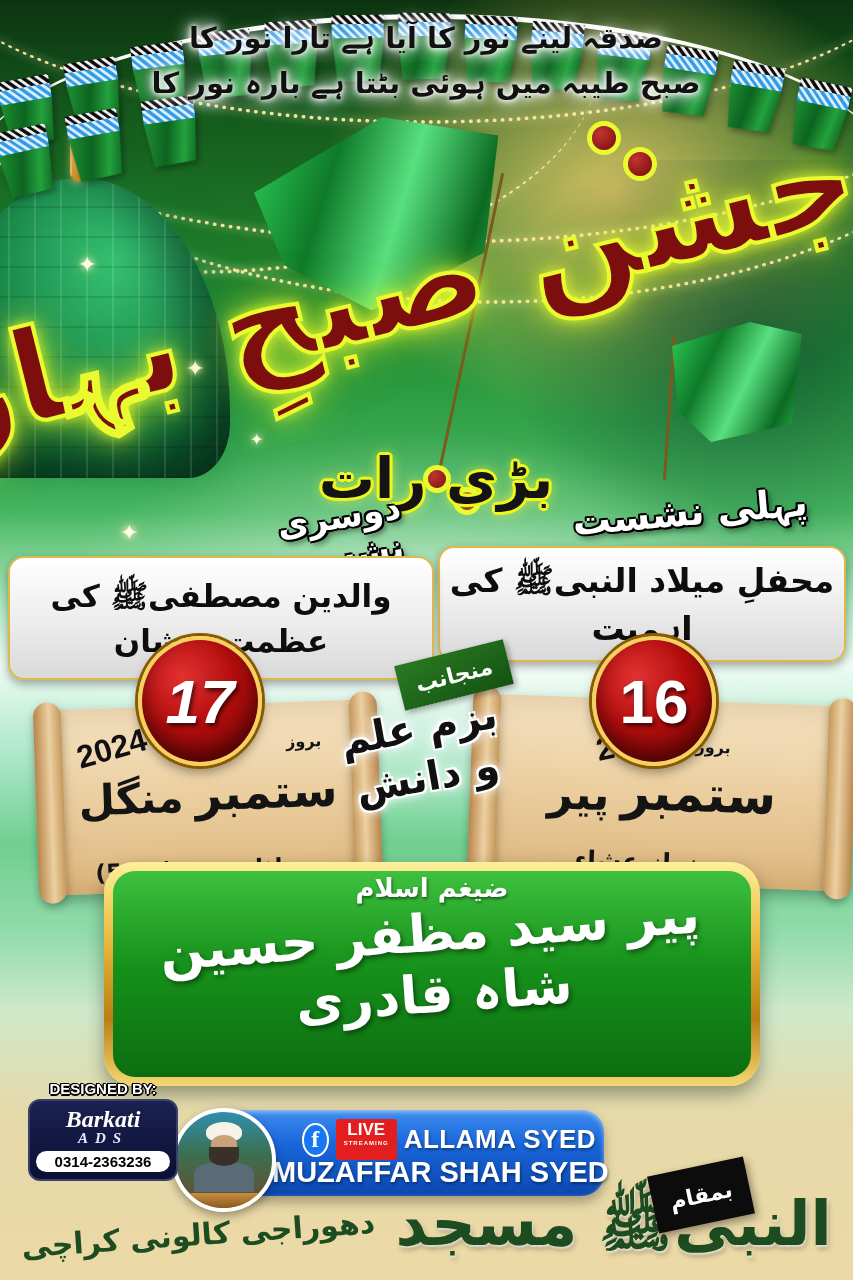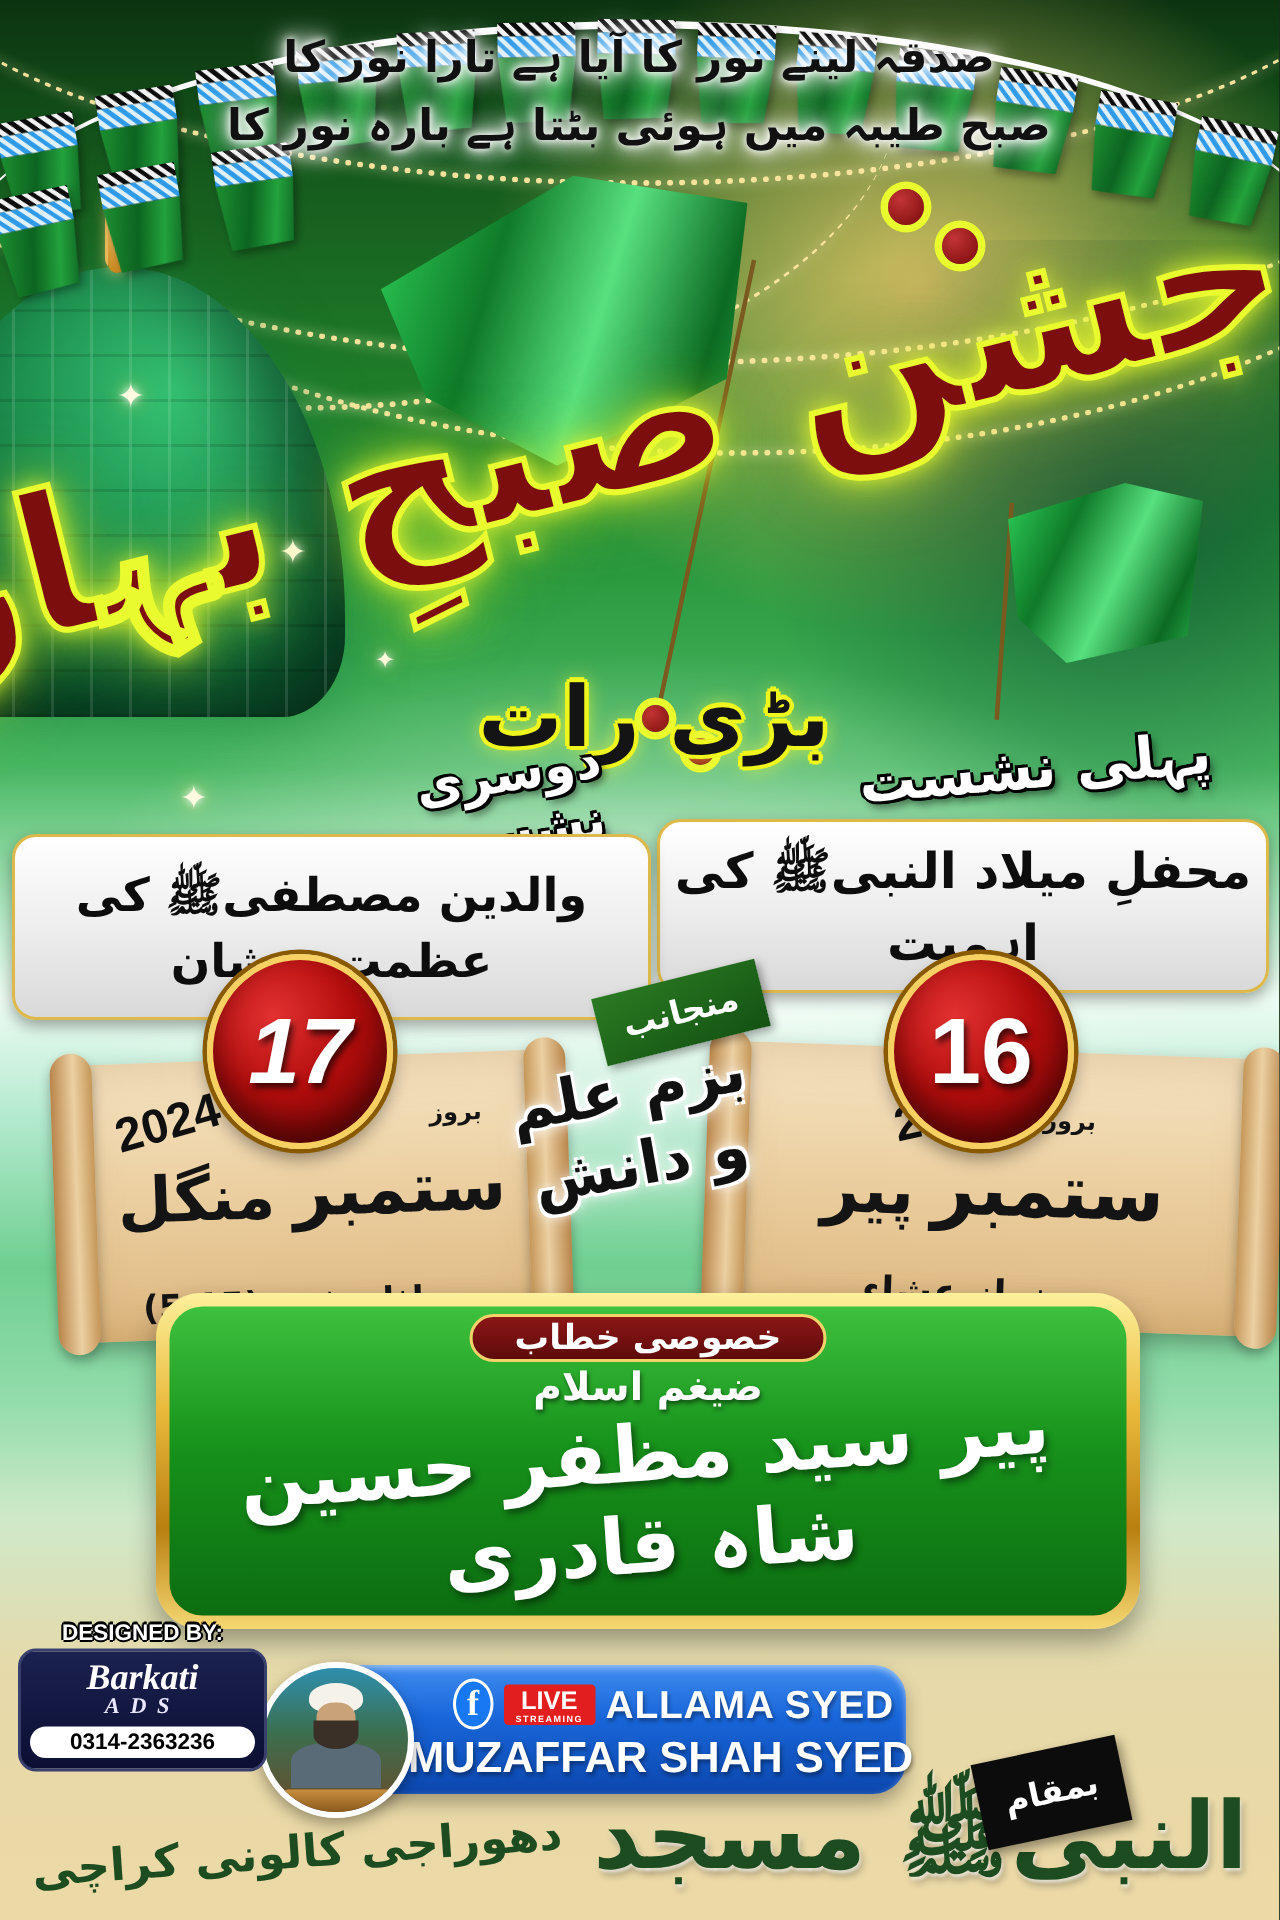--- a/index.html
+++ b/index.html
@@ -112,37 +112,37 @@
   .panel{width:100%;height:100%;border-radius:22px;position:relative;
     background:linear-gradient(180deg,#3ec13e 0%,#17921b 45%,#0c6d10 100%);
     display:flex;flex-direction:column;align-items:center;}
   .badge{margin-top:5px;background:linear-gradient(180deg,#8c1616,#5e0b0b);border:2px solid #f3d26a;
     border-radius:999px;color:#fff;font-size:23px;font-weight:bold;padding:1px 28px;}
   .honorific{color:#fff;font-size:26px;font-weight:bold;margin-top:2px;
     text-shadow:1px 2px 3px rgba(0,0,0,.5);}
   .speaker-name{color:#fff;font-size:52px;font-weight:bold;text-align:center;line-height:1.18;
     transform:rotate(-4deg);text-shadow:2px 3px 5px rgba(0,0,0,.45);max-width:600px;}
   
-  .designer{position:absolute;left:12px;top:1080px;width:166px;z-index:6;text-align:center;}
+  .designer{position:absolute;left:28px;top:1080px;width:150px;z-index:6;text-align:center;}
   .designer-label{font:700 15px "Liberation Sans",sans-serif;color:#fff;
     text-shadow:-1.5px 0 #000,1.5px 0 #000,0 -1.5px #000,0 1.5px #000,1px 1px #000,-1px -1px #000;}
   .designer-card{margin-top:2px;background:linear-gradient(180deg,#1b2150,#0b0f33);
     border:2px solid #39406e;border-radius:12px;padding:5px 6px 7px;}
   .designer-name{font:italic 700 24px "Liberation Serif",serif;color:#fff;}
   .designer-type{font:italic 700 15px "Liberation Serif",serif;color:#e8e8ff;letter-spacing:7px;margin-top:-3px;}
   .designer-phone{margin-top:4px;background:#fff;border-radius:999px;
     font:800 15px "Liberation Sans",sans-serif;color:#000;padding:2px 2px;}
   
   .live-bar{position:absolute;left:212px;top:1110px;width:392px;height:86px;z-index:4;border-radius:22px;
     background:linear-gradient(180deg,#3f8df0 0%,#1966da 40%,#0b47ad 100%);
     box-shadow:0 6px 12px rgba(0,0,0,.3), inset 0 2px 5px rgba(255,255,255,.5);}
   .lb-row1{position:absolute;top:9px;left:90px;right:8px;display:flex;align-items:center;gap:7px;}
   .fb{width:34px;height:34px;border-radius:50%;background:#1877f2;border:2px solid #fff;color:#fff;
     font:700 24px "Liberation Serif",serif;display:flex;align-items:center;justify-content:center;box-sizing:border-box;}
-  .live-badge{background:#e31e1e;color:#fff;text-align:center;padding:1px 8px 0;border-radius:3px;line-height:1;}
+  .live-badge{background:#e31e1e;color:#fff;text-align:center;padding:1px 8px 14px;border-radius:3px;line-height:1;}
   .live-main{font:800 17px "Liberation Sans",sans-serif;display:block;}
   .live-sub{font:700 6px "Liberation Sans",sans-serif;letter-spacing:1px;display:block;}
   .lb-name1{color:#fff;font:800 26px "Liberation Sans",sans-serif;letter-spacing:.5px;
     text-shadow:1px 2px 3px rgba(0,0,0,.4);white-space:nowrap;}
   .lb-row2{position:absolute;bottom:7px;left:60px;right:6px;text-align:center;color:#fff;
     font:800 29px "Liberation Sans",sans-serif;text-shadow:1px 2px 3px rgba(0,0,0,.4);white-space:nowrap;}
   .avatar{position:absolute;left:172px;top:1108px;width:96px;height:96px;z-index:5;border-radius:50%;
     border:4px solid #fff;overflow:hidden;box-shadow:0 4px 10px rgba(0,0,0,.35);
     background:linear-gradient(180deg,#2f8fae 0%,#3b6f4f 45%,#6b4a2a 100%);}
   .av-turban{position:absolute;left:30px;top:10px;width:36px;height:20px;background:#f5f2ea;border-radius:50% 50% 40% 40%;}
@@ -309,21 +309,20 @@
     </div>
     <div class="timeline urdu" style="font-size:23px">بعد اذان فجر (5:15)</div>
   </div>
   <div class="day-circle day-left">17</div>
 
   <div class="org-tag urdu">منجانب</div>
   <div class="org-name urdu">بزم علم و دانش</div>
 
   <div class="panel-wrap">
     <div class="panel">
-      <div class="badge urdu">خصوصی خطاب</div>
       <div class="honorific urdu">ضیغم اسلام</div>
       <div class="speaker-name urdu">پیر سید مظفر حسین شاہ قادری</div>
     </div>
   </div>
 
   <div class="designer">
     <div class="designer-label">DESIGNED BY:</div>
     <div class="designer-card">
       <div class="designer-name">Barkati</div>
       <div class="designer-type">ADS</div>

